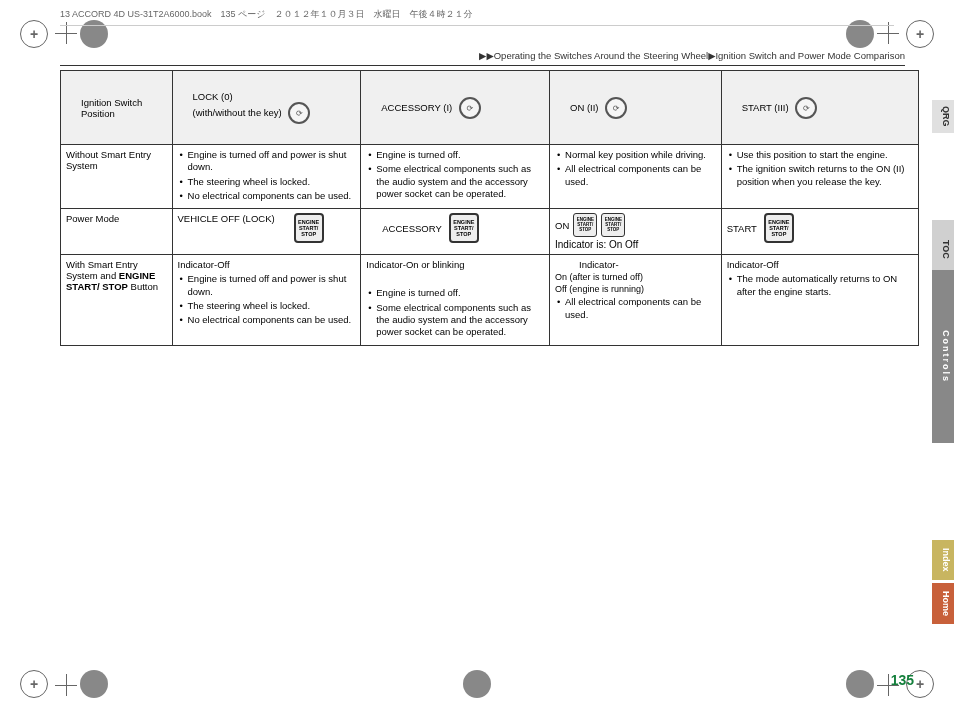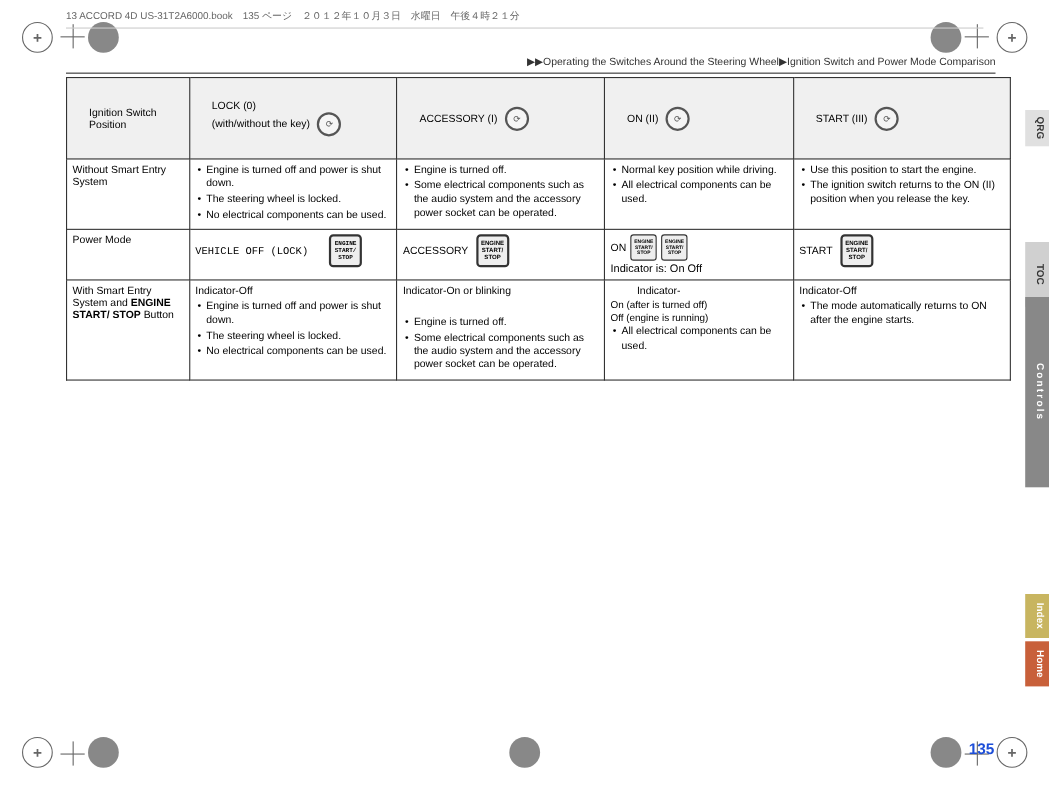--- a/index.html
+++ b/index.html
@@ -72,24 +72,24 @@
       text-orientation: mixed;
       cursor: pointer;
       color: #fff;
     }
     .tab-qrg { background: #e0e0e0; color: #333; }
 
     
     .page-number {
       position: absolute;
       bottom: 30px;
-      right: 50px;
+      right: 40px;
       font-size: 14px;
       font-weight: bold;
-      color: #1d4ed8;
+      color: #15803d;
     }
 
     
     .file-info {
       position: absolute;
       top: 8px;
       left: 60px;
       right: 60px;
       font-size: 9px;
       color: #666;
@@ -359,27 +359,27 @@
             <li>The ignition switch returns to the ON (II) position when you release the key.</li>
           </ul>
         </td>
       </tr>
 
       <tr>
         <td class="row-label">
           <span>Power Mode</span>
         </td>
         <td>
-          <div style="display:flex; align-items:center; gap:16px;font-family:Liberation Mono, monospace;">
+          <div style="display:flex; gap:16px;">
             <span>VEHICLE OFF (LOCK)</span>
             <span class="engine-btn">ENGINE<br>START/<br>STOP</span>
           </div>
         </td>
         <td>
-          <div style="display:flex; align-items:center; gap:4px;">
+          <div style="display:flex; align-items:center; gap:4px;margin-left:16px;">
             <span>ACCESSORY</span>
             <span class="engine-btn">ENGINE<br>START/<br>STOP</span>
           </div>
         </td>
         <td>
           <div style="display:flex; align-items:center; flex-wrap:wrap; gap:2px;">
             <span>ON</span>
             <span class="engine-btn-small">ENGINE<br>START/<br>STOP</span>
             <span class="engine-btn-small">ENGINE<br>START/<br>STOP</span>
           </div>

